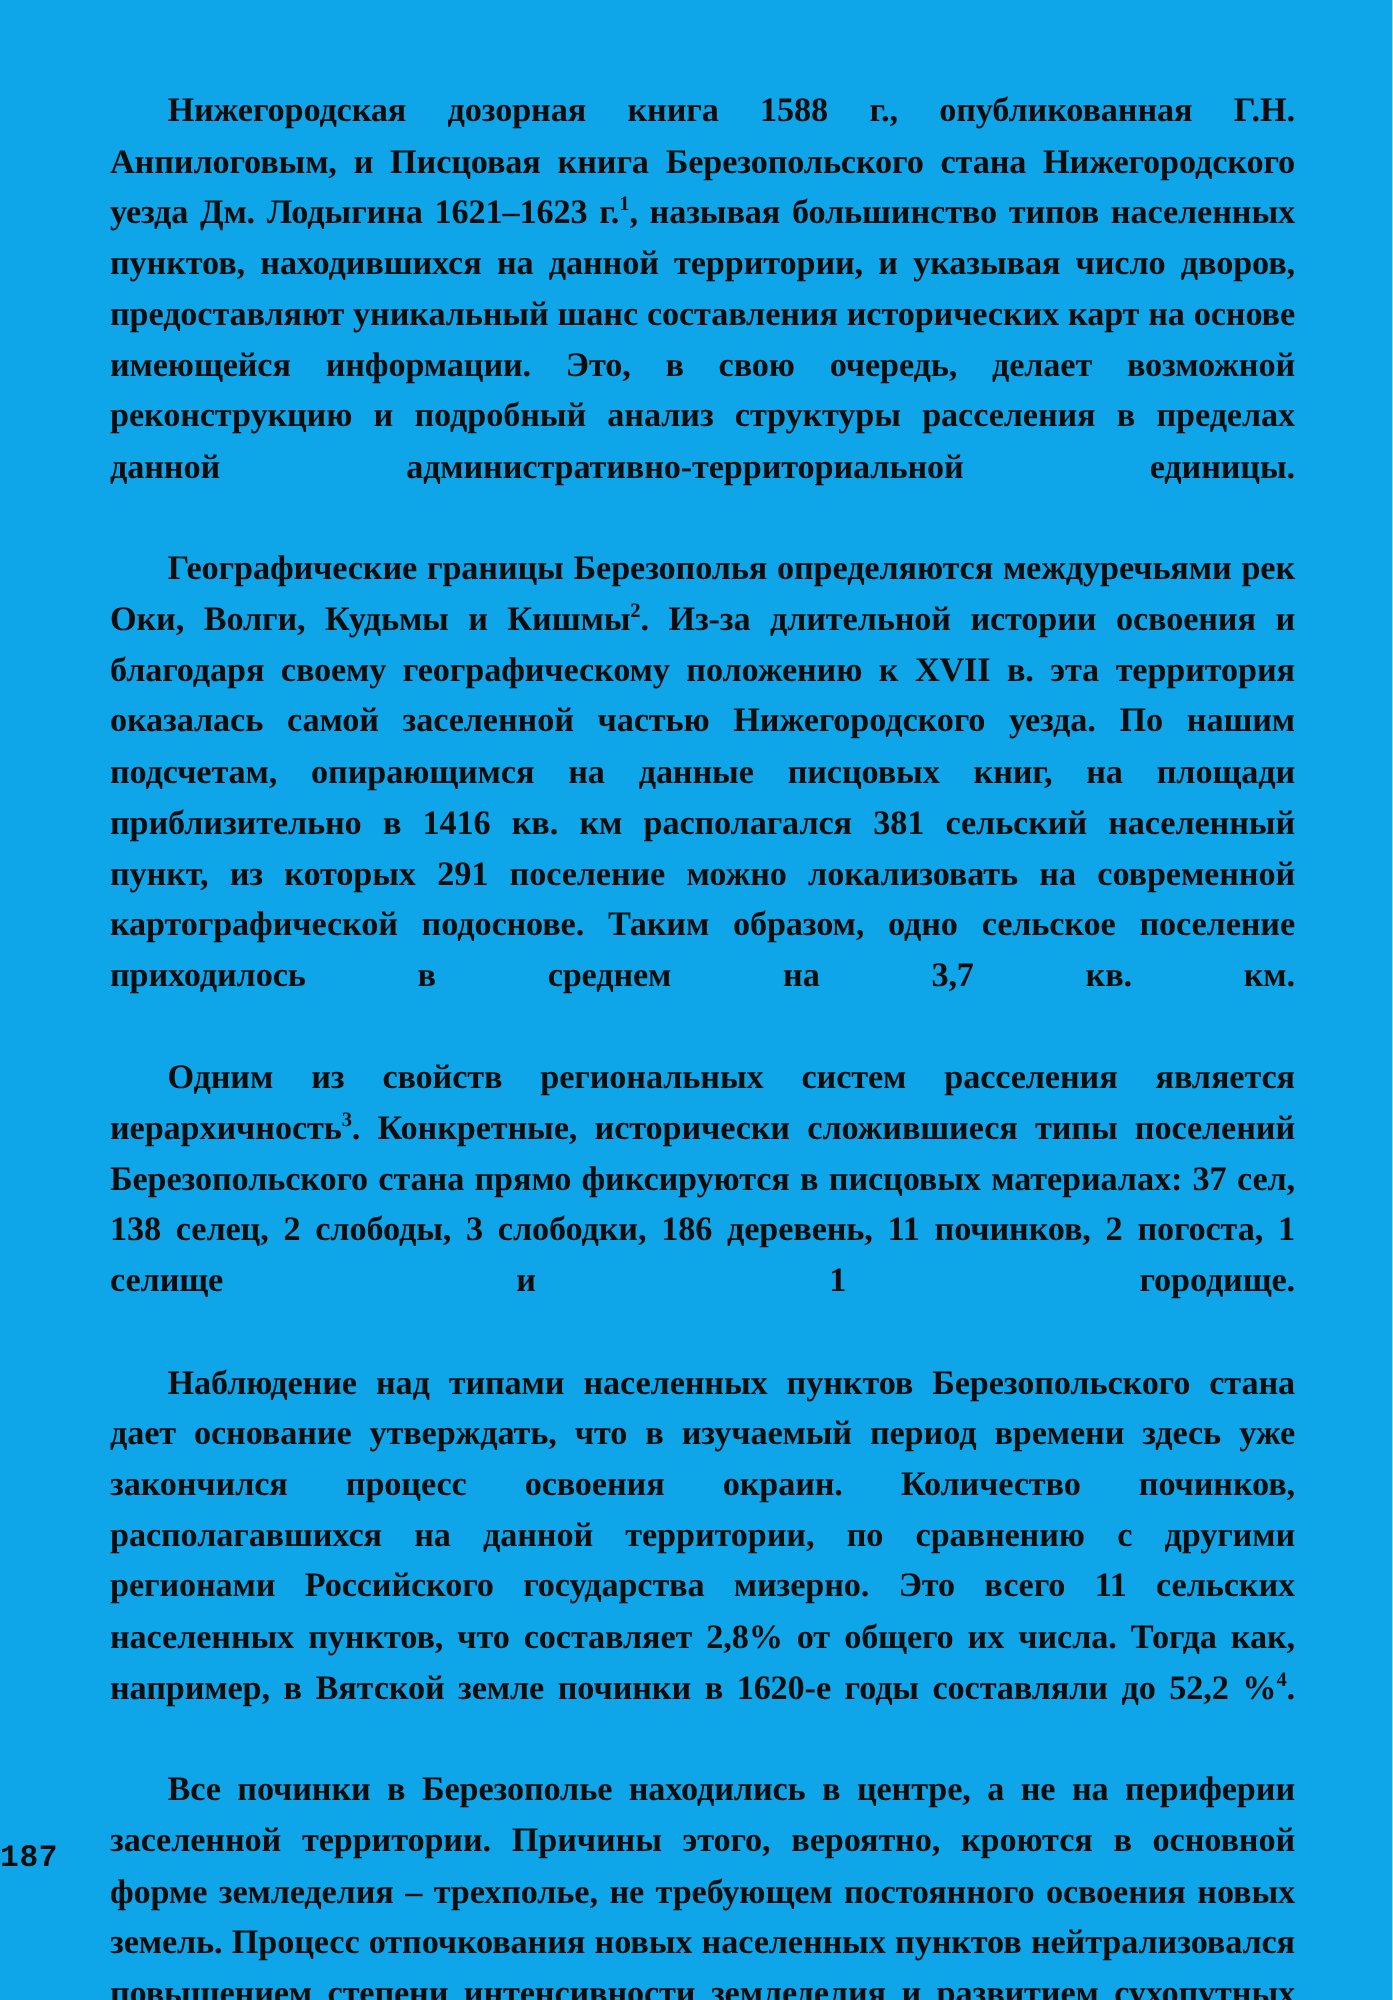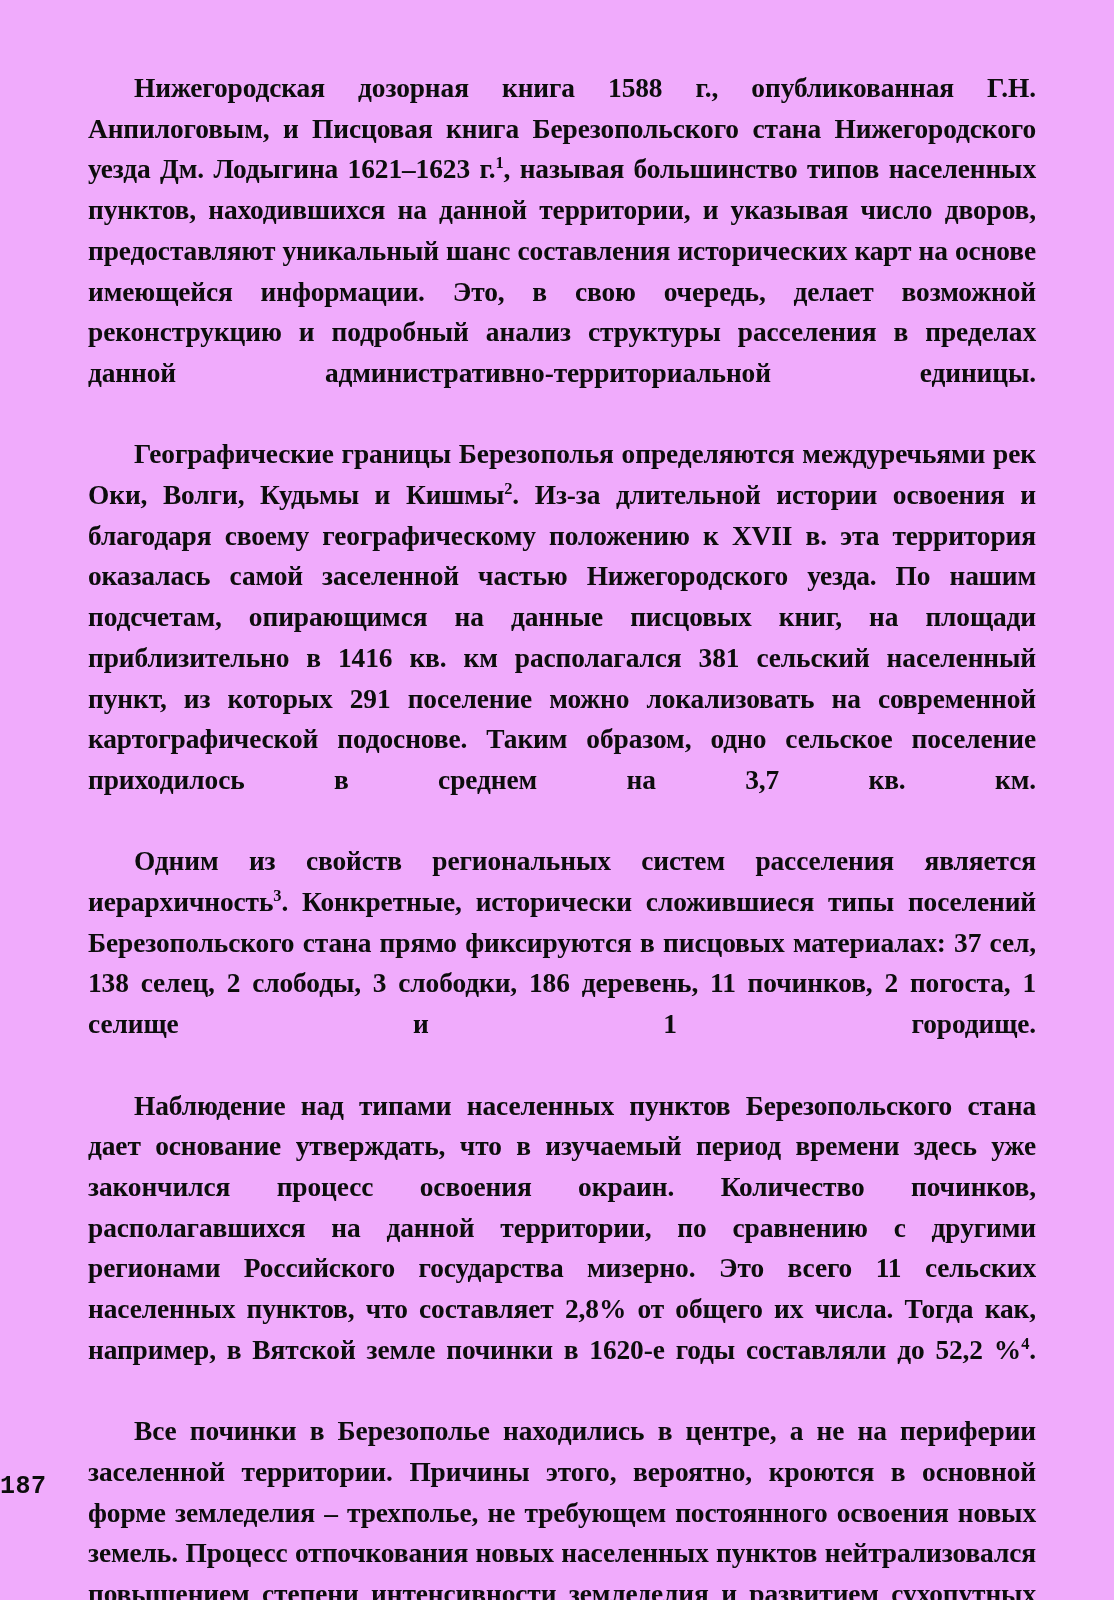--- a/index.html
+++ b/index.html
@@ -14,21 +14,21 @@
     position: relative;
     font-family: "Liberation Serif", "DejaVu Serif", serif;
     color: #0d0d0d;
     overflow: hidden;
   }
 
   
   .page {
     position: absolute;
     inset: 0;
-    background: #f0abfc;
+    background: #0ea5e9;
   }
 
   .text-column {
     position: absolute;
     left: 88px;
     top: 68px;
     width: 948px;
   }
 
   p.para {

